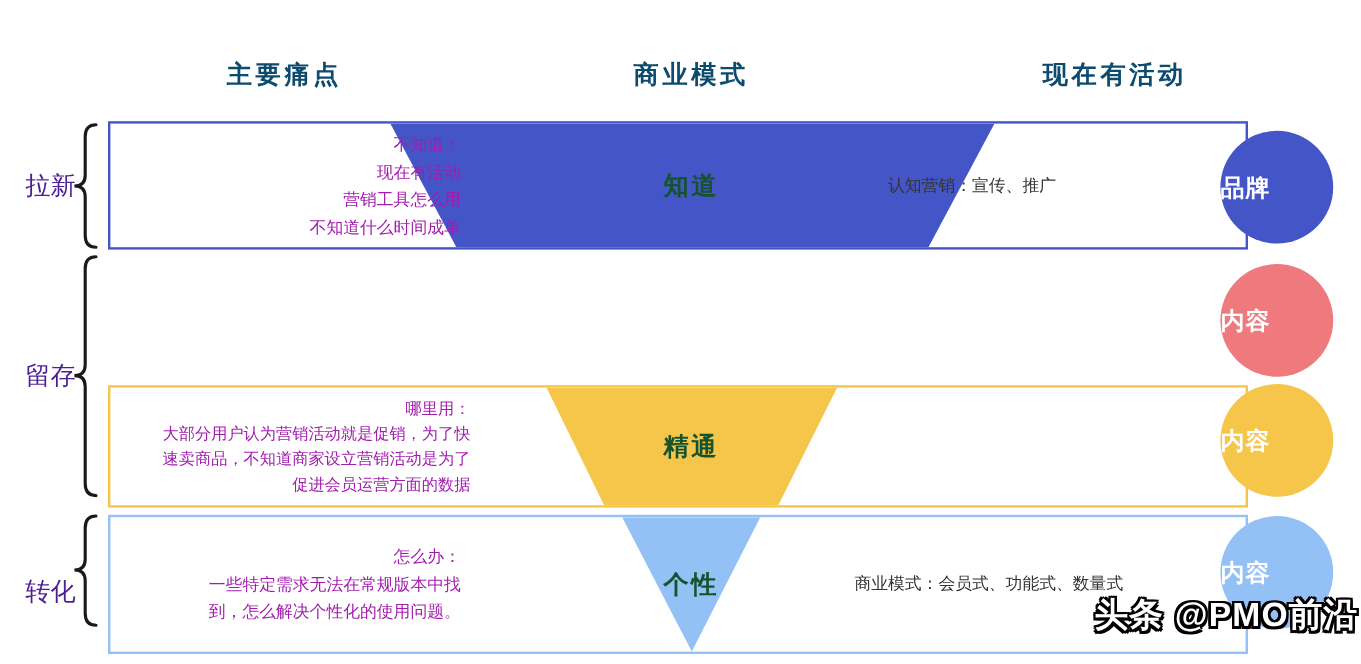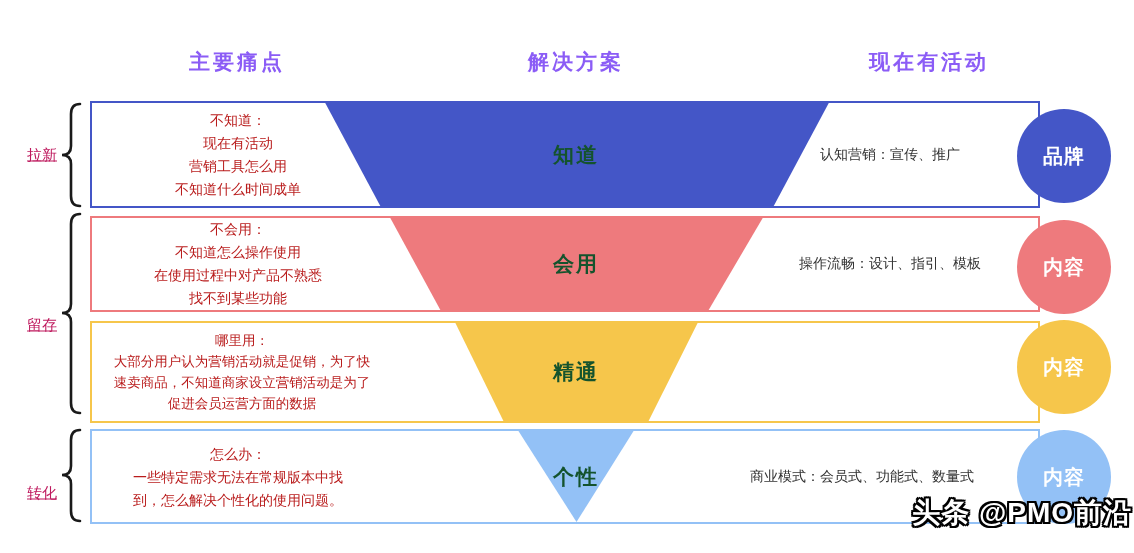--- a/index.html
+++ b/index.html
@@ -2,114 +2,103 @@
 <html><head>
 <meta charset="utf-8">
 <style>
   html,body{margin:0;padding:0;background:#fff;}
   .canvas{
     position:relative;width:1134px;height:553px;background:#fff;overflow:hidden;
     font-family:"Liberation Sans","DejaVu Sans",sans-serif;color:#333;
   }
   .col-header{
     position:absolute;top:48px;transform:translateX(-50%);
-    font-size:21px;font-weight:600;letter-spacing:3px;color:#8b5cf6;white-space:nowrap;
+    font-size:21px;font-weight:600;letter-spacing:3px;color:#0c4a6e;white-space:nowrap;
   }
   .braces{position:absolute;left:0;top:0;pointer-events:none;}
   .stage-label{
     position:absolute;transform:translate(-50%,-50%);
-    font-size:15px;color:#be185d;white-space:nowrap;text-decoration:underline;
+    font-size:21px;color:#4c1d95;white-space:nowrap;
   }
   .frow{
     position:absolute;left:90px;width:950px;box-sizing:border-box;
     border:2.5px solid #888;background:#fff;
   }
   .frow .trap{position:absolute;left:0;top:0;width:100%;height:100%;display:block;}
   .left-text{
     position:absolute;left:0;top:50%;transform:translateY(-50%);
-    width:292px;text-align:center;font-size:14px;line-height:23px;
-    white-space:pre-line;color:#b91c1c;
+    width:292px;text-align:right;font-size:14px;line-height:23px;
+    white-space:pre-line;color:#a21caf;
   }
   .r3 .left-text{line-height:21px;font-size:13.5px;width:300px;}
   .funnel-label{
     position:absolute;left:484px;top:50%;transform:translate(-50%,-50%);
     color:#14532d;font-size:21px;font-weight:bold;letter-spacing:2px;white-space:nowrap;
   }
   .right-text{
     position:absolute;left:648px;top:50%;transform:translateY(-50%);
-    width:300px;text-align:center;font-size:14px;color:#333;white-space:nowrap;
+    width:300px;text-align:left;font-size:14px;color:#333;white-space:nowrap;
   }
   .r4 .right-text{left:620px;}
   .circle{
     position:absolute;left:1017px;width:94px;height:94px;border-radius:50%;
-    display:flex;align-items:center;justify-content:center;z-index:5;
+    display:flex;align-items:center;z-index:5;
   }
   .circle span{color:#fff;font-size:20px;font-weight:bold;letter-spacing:1px;}
   .watermark{
     position:absolute;right:2px;top:494px;z-index:9;
     font-size:28px;font-weight:bold;color:#fff;white-space:nowrap;letter-spacing:1px;
     text-shadow:-2px -2px 0 #000,2px -2px 0 #000,-2px 2px 0 #000,2px 2px 0 #000,
                 -2px 0 0 #000,2px 0 0 #000,0 -2px 0 #000,0 2px 0 #000;
   }
 </style>
 </head>
 <body>
 
 <div class="canvas">
 
   <div class="col-header" style="left:237px">主要痛点</div>
-  <div class="col-header" style="left:576px">解决方案</div>
+  <div class="col-header" style="left:576px">商业模式</div>
   <div class="col-header" style="left:929px">现在有活动</div>
 
   <svg class="braces" width="1134" height="553" viewBox="0 0 1134 553">
     <path d="M 80,104 Q 71,104 71,114 L 71,146 Q 71,155 62,155 Q 71,155 71,164 L 71,196 Q 71,206 80,206" fill="none" stroke="#1a1a1a" stroke-width="2.6" stroke-linecap="round"></path>
     <path d="M 80,214 Q 71,214 71,224 L 71,304 Q 71,313 62,313 Q 71,313 71,322 L 71,403 Q 71,413 80,413" fill="none" stroke="#1a1a1a" stroke-width="2.6" stroke-linecap="round"></path>
     <path d="M 80,430 Q 71,430 71,440 L 71,466 Q 71,475 62,475 Q 71,475 71,484 L 71,511 Q 71,521 80,521" fill="none" stroke="#1a1a1a" stroke-width="2.6" stroke-linecap="round"></path>
   </svg>
 
   <div class="stage-label" style="left:42px;top:155px">拉新</div>
-  <div class="stage-label" style="left:42px;top:325px">留存</div>
+  <div class="stage-label" style="left:42px;top:313px">留存</div>
   <div class="stage-label" style="left:42px;top:493px">转化</div>
 
   <div class="frow r1" style="top: 101px; height: 107px; border-color: rgb(68, 86, 199);">
     <svg class="trap" viewBox="0 0 945 102" preserveAspectRatio="none">
       <polygon points="233,0 736,0 681,102 288,102" fill="#4456c7"></polygon>
     </svg>
     <div class="left-text">不知道：
 现在有活动
 营销工具怎么用
 不知道什么时间成单</div>
     <div class="funnel-label">知道</div>
     <div class="right-text">认知营销：宣传、推广</div>
   </div>
 
-  <div class="frow r2" style="top: 216px; height: 96px; border-color: rgb(238, 122, 125);">
-    <svg class="trap" viewBox="0 0 945 91" preserveAspectRatio="none">
-      <polygon points="298,0 670,0 616,91 348,91" fill="#ee7a7d"></polygon>
-    </svg>
-    <div class="left-text">不会用：
-不知道怎么操作使用
-在使用过程中对产品不熟悉
-找不到某些功能</div>
-    <div class="funnel-label">会用</div>
-    <div class="right-text">操作流畅：设计、指引、模板</div>
-  </div>
 
   <div class="frow r3" style="top: 321px; height: 102px; border-color: rgb(246, 198, 75);">
     <svg class="trap" viewBox="0 0 945 87" preserveAspectRatio="none">
       <polygon points="363,0 605,0 556,87 411,87" fill="#f6c64b"></polygon>
     </svg>
     <div class="left-text">哪里用：
 大部分用户认为营销活动就是促销，为了快
 速卖商品，不知道商家设立营销活动是为了
 促进会员运营方面的数据</div>
     <div class="funnel-label">精通</div>
   </div>
 
-  <div class="frow r4" style="top: 429px; height: 95px; border-color: rgb(147, 193, 246);">
+  <div class="frow r4" style="top: 429px; height: 116px; border-color: rgb(147, 193, 246);">
     <svg class="trap" viewBox="0 0 945 90" preserveAspectRatio="none">
       <polygon points="426,0 541,0 484,90" fill="#93c1f6"></polygon>
     </svg>
     <div class="left-text">怎么办：
 一些特定需求无法在常规版本中找
 到，怎么解决个性化的使用问题。</div>
     <div class="funnel-label">个性</div>
     <div class="right-text">商业模式：会员式、功能式、数量式</div>
   </div>
 

